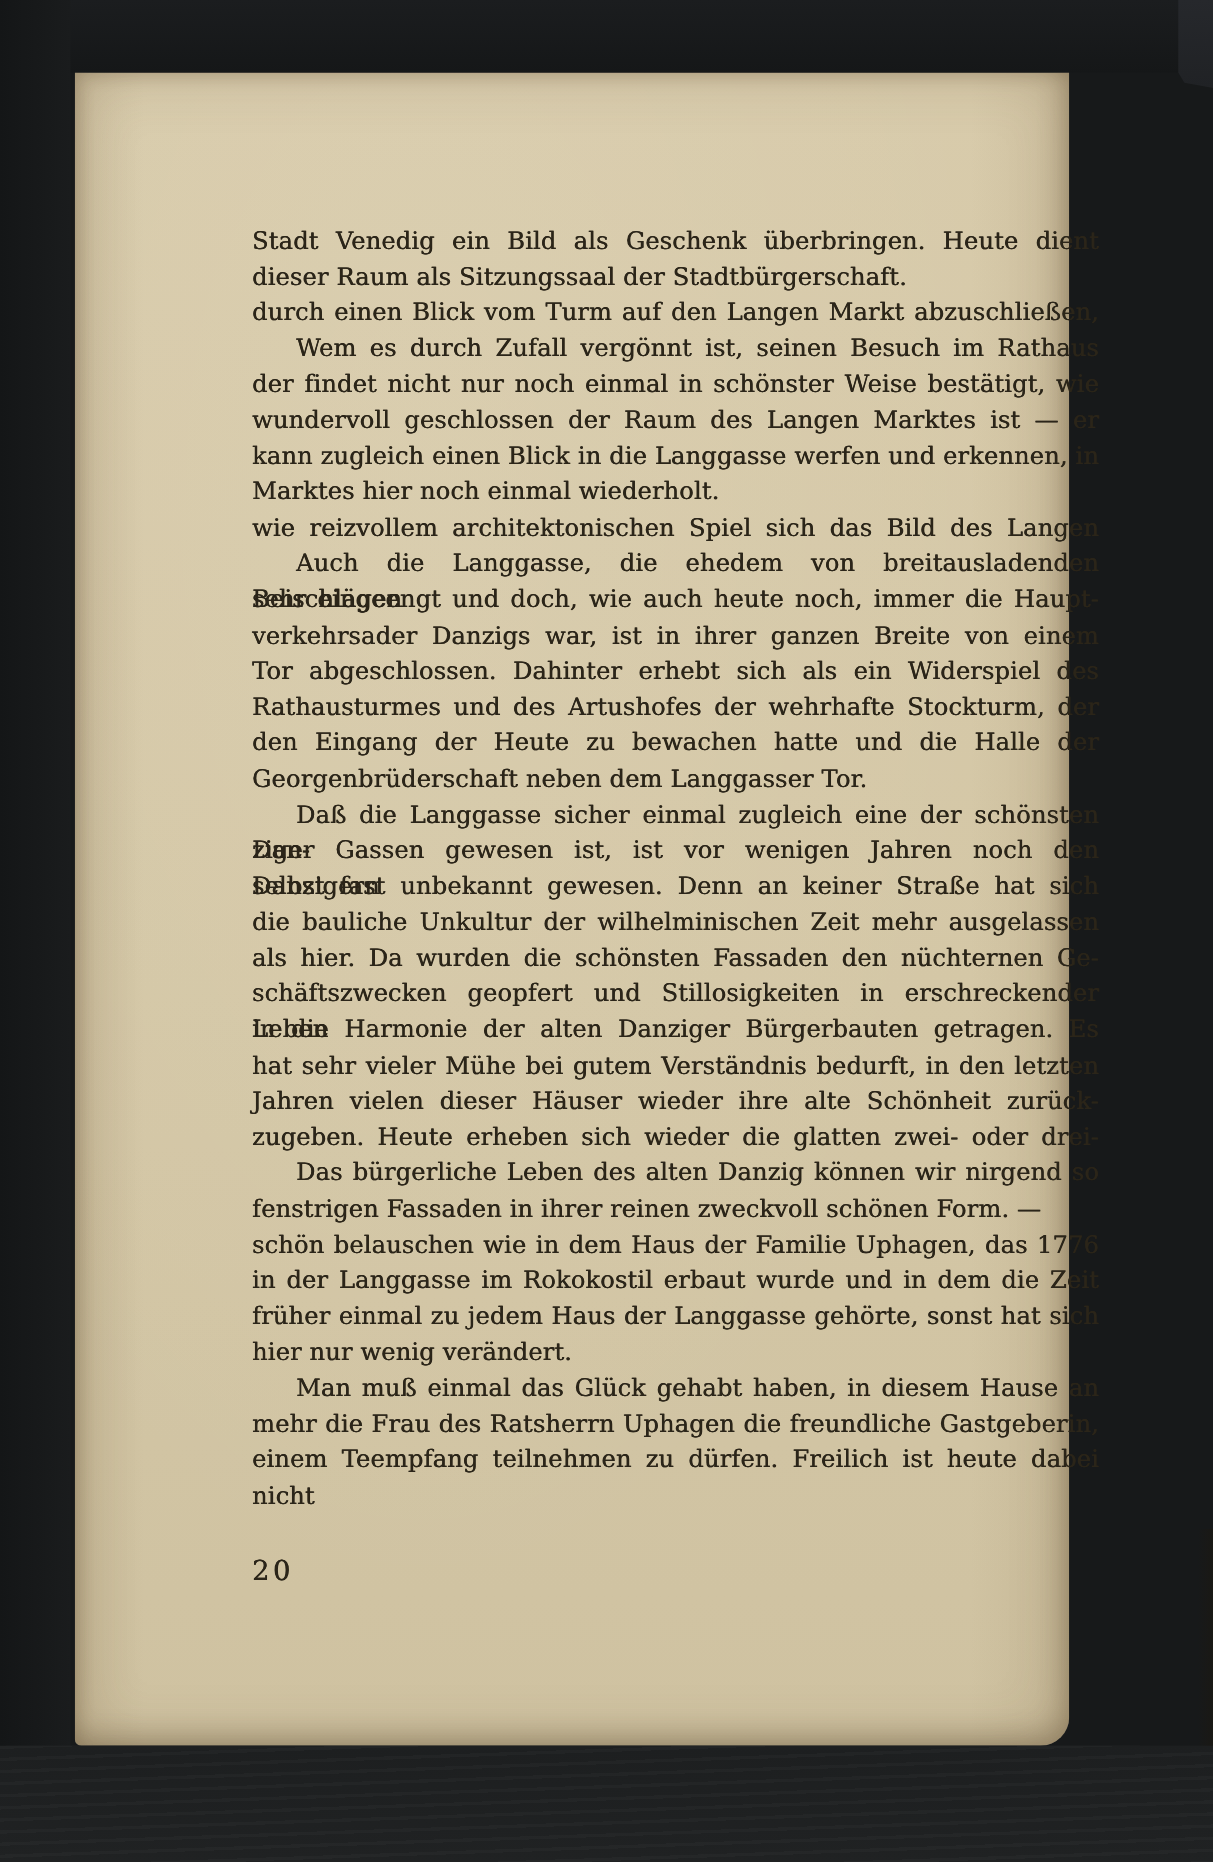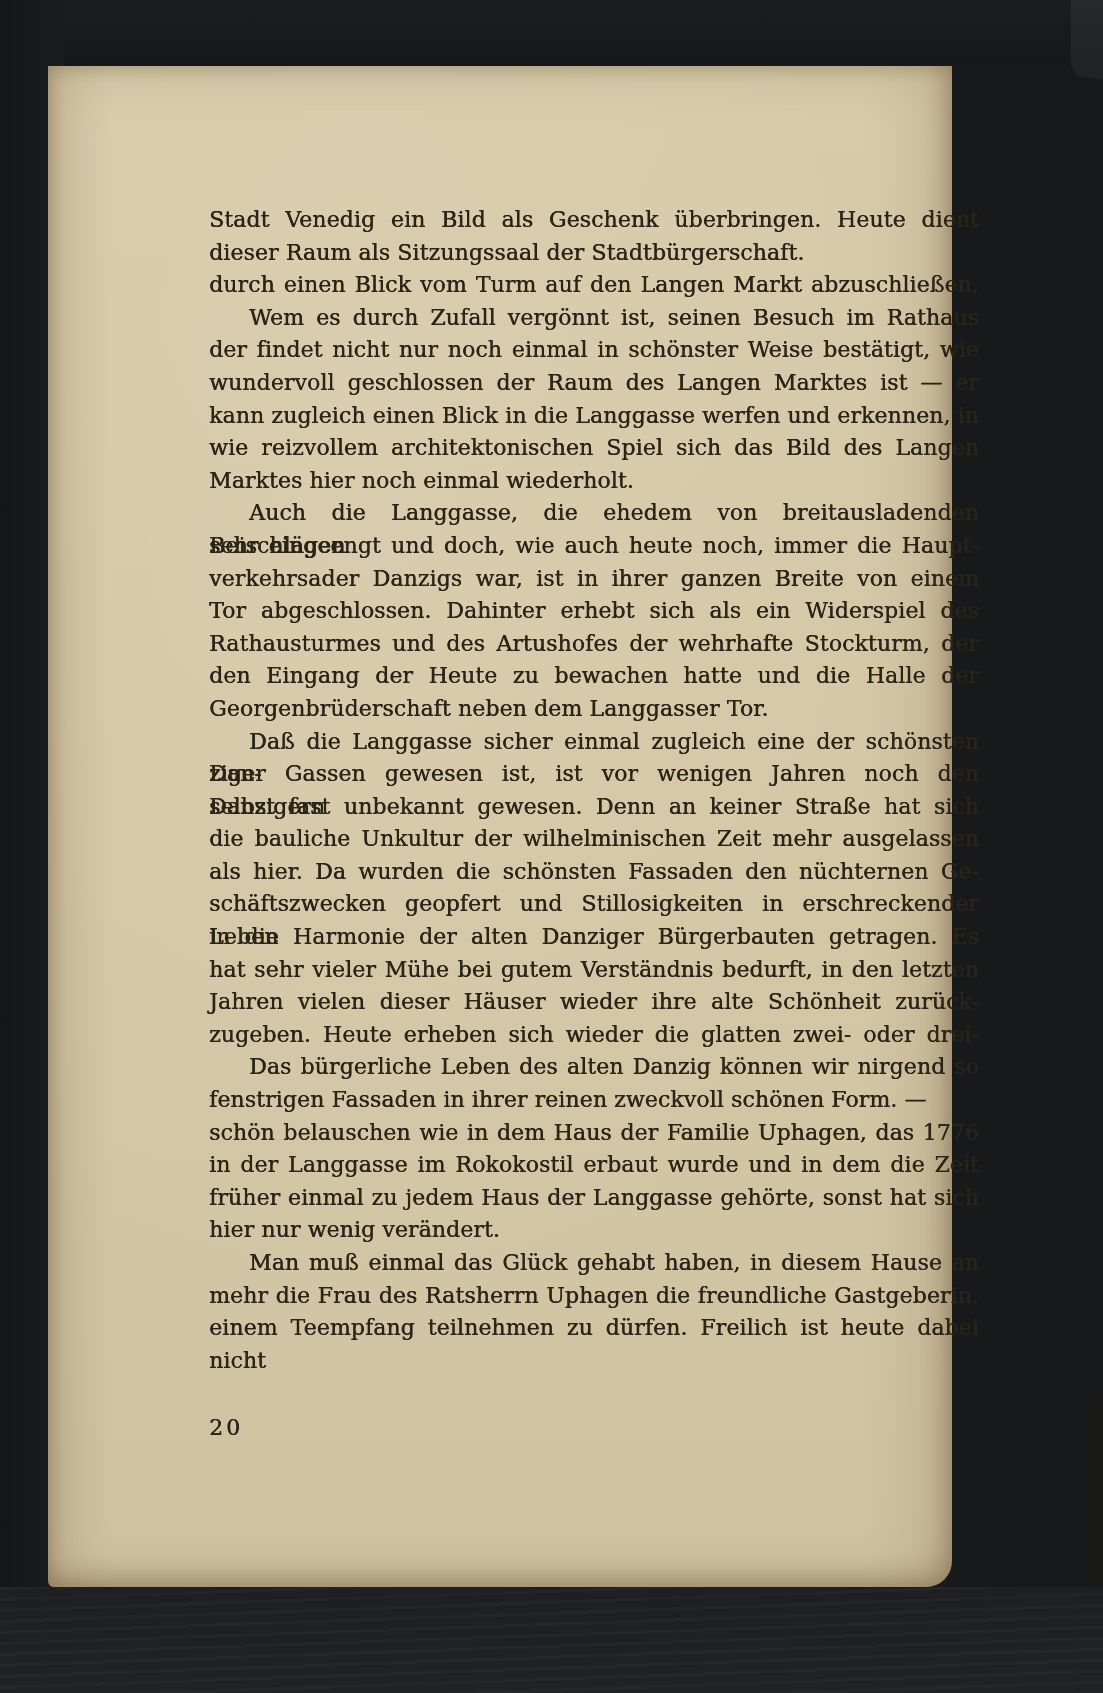--- a/index.html
+++ b/index.html
@@ -20,21 +20,21 @@
     background:linear-gradient(90deg,#141617,#1a1c1d);
   }
   .band-bottom{
     position:absolute;left:0;top:1587px;width:1103px;height:106px;
     background:
       repeating-linear-gradient(178deg, rgba(255,255,255,0.025) 0 3px, rgba(0,0,0,0) 3px 11px),
       linear-gradient(180deg,#1d1f20,#202223);
   }
   
   .paper{
-    position:absolute;left:48px;top:66px;width:904px;height:1521px;
+    position:absolute;left:68px;top:66px;width:904px;height:1521px;
     background:
       radial-gradient(ellipse at 35% 25%, rgba(255,252,240,0.08), rgba(0,0,0,0) 65%),
       linear-gradient(90deg, rgba(110,85,50,0.10), rgba(0,0,0,0) 7%, rgba(0,0,0,0) 90%, rgba(110,85,50,0.10)),
       linear-gradient(180deg,#d8cbab 0%, #d4c7a6 55%, #cfc2a1 100%);
     border-radius:0 0 26px 6px;
     box-shadow:
       inset 0 0 55px rgba(95,75,45,0.22),
       inset -6px -10px 22px rgba(80,62,36,0.28),
       inset 4px 4px 14px rgba(90,72,42,0.18);
   }
@@ -61,21 +61,21 @@
     line-height:32.6px;
     text-align:justify;
     text-align-last:justify;
     white-space:normal;
   }
   .line.para-end{text-align-last:left;}
   .line.indent{text-indent:40px;}
   .page-number{
     position:absolute;left:161px;top:1346px;
     color:#2b2519;
-    font-size:22px;
+    font-size:25px;
     line-height:32px;
     letter-spacing:3px;
     text-shadow:0.4px 0 0 currentColor;
   }
 </style>
 </head>
 <body>
 
 <div id="stage">
   <div class="band-top"></div>
@@ -83,22 +83,22 @@
 
   <div class="paper">
     <div class="text-block" id="text-block">
         <div class="line">Stadt Venedig ein Bild als Geschenk überbringen. Heute dient</div>
         <div class="line para-end">dieser Raum als Sitzungssaal der Stadtbürgerschaft.</div>
         <div class="line">durch einen Blick vom Turm auf den Langen Markt abzuschließen,</div>
         <div class="line indent">Wem es durch Zufall vergönnt ist, seinen Besuch im Rathaus</div>
         <div class="line">der findet nicht nur noch einmal in schönster Weise bestätigt, wie</div>
         <div class="line">wundervoll geschlossen der Raum des Langen Marktes ist — er</div>
         <div class="line">kann zugleich einen Blick in die Langgasse werfen und erkennen, in</div>
+        <div class="line para-end">Marktes hier noch einmal wiederholt.</div>
         <div class="line">wie reizvollem architektonischen Spiel sich das Bild des Langen</div>
-        <div class="line para-end">Marktes hier noch einmal wiederholt.</div>
         <div class="line indent">Auch die Langgasse, die ehedem von breitausladenden Beischlägen</div>
         <div class="line">sehr eingeengt und doch, wie auch heute noch, immer die Haupt-</div>
         <div class="line">verkehrsader Danzigs war, ist in ihrer ganzen Breite von einem</div>
         <div class="line">Tor abgeschlossen. Dahinter erhebt sich als ein Widerspiel des</div>
         <div class="line">Rathausturmes und des Artushofes der wehrhafte Stockturm, der</div>
         <div class="line">den Eingang der Heute zu bewachen hatte und die Halle der</div>
         <div class="line para-end">Georgenbrüderschaft neben dem Langgasser Tor.</div>
         <div class="line indent">Daß die Langgasse sicher einmal zugleich eine der schönsten Dan-</div>
         <div class="line">ziger Gassen gewesen ist, ist vor wenigen Jahren noch den Danzigern</div>
         <div class="line">selbst fast unbekannt gewesen. Denn an keiner Straße hat sich</div>

